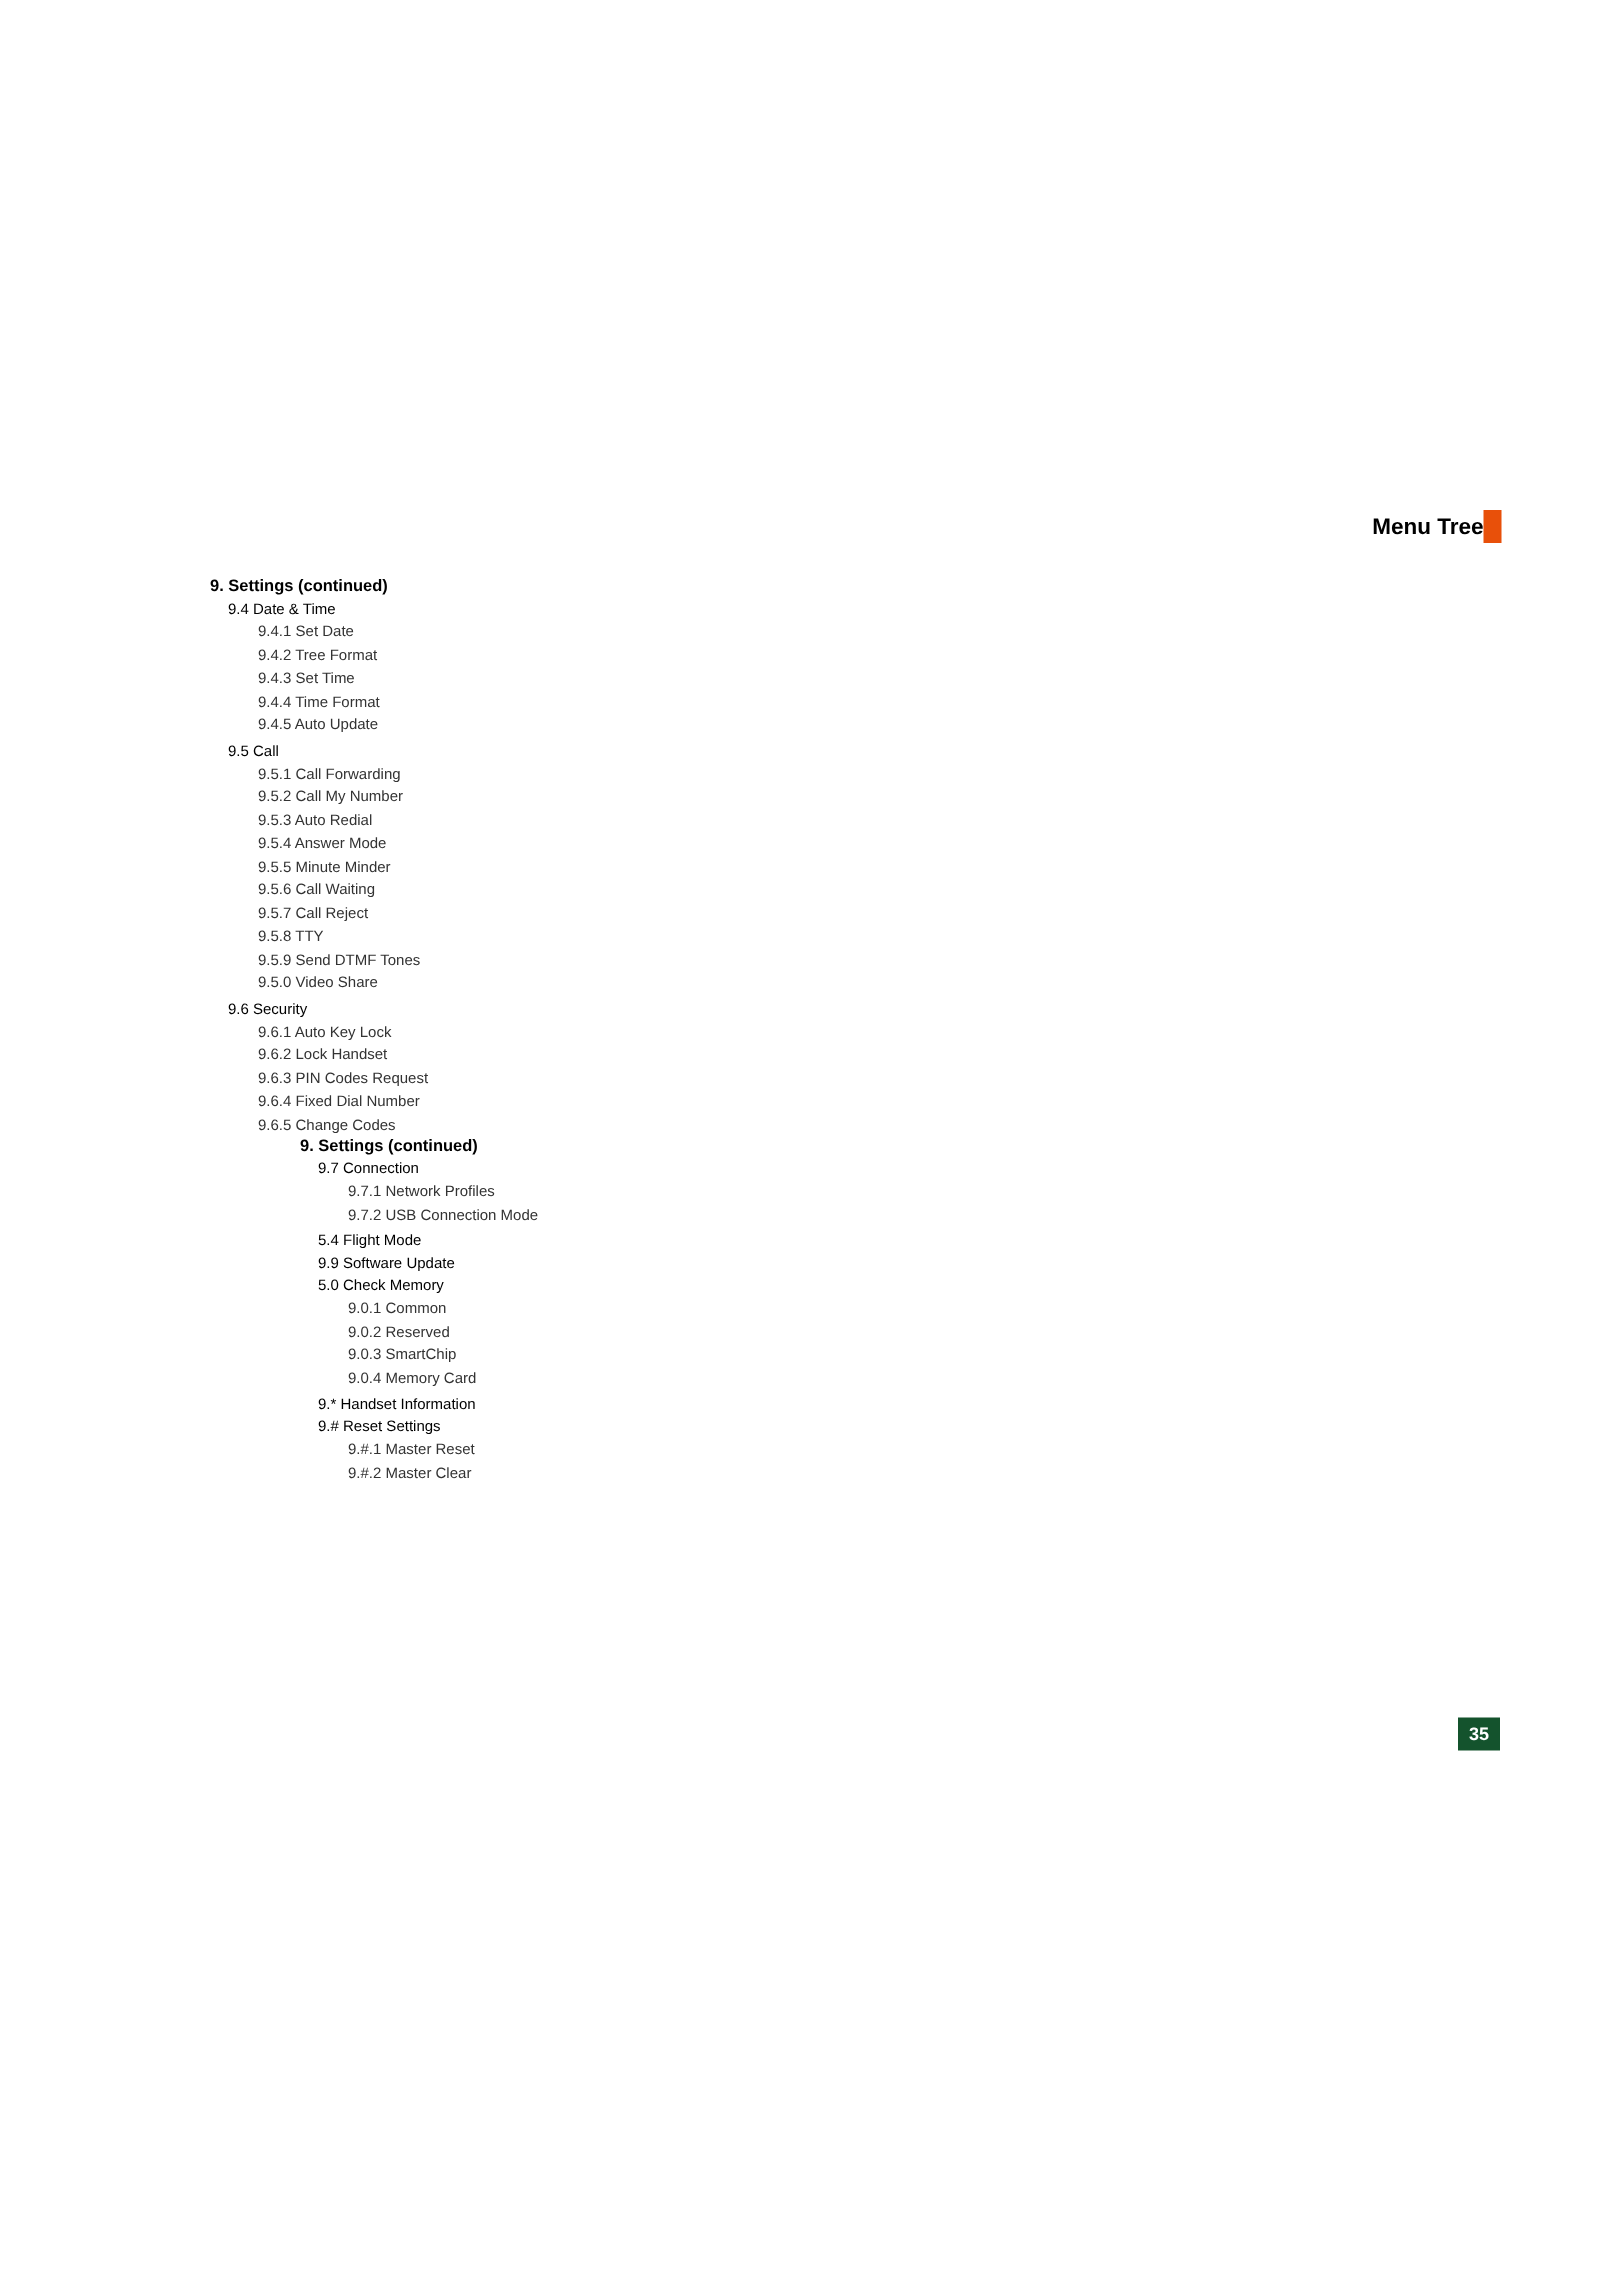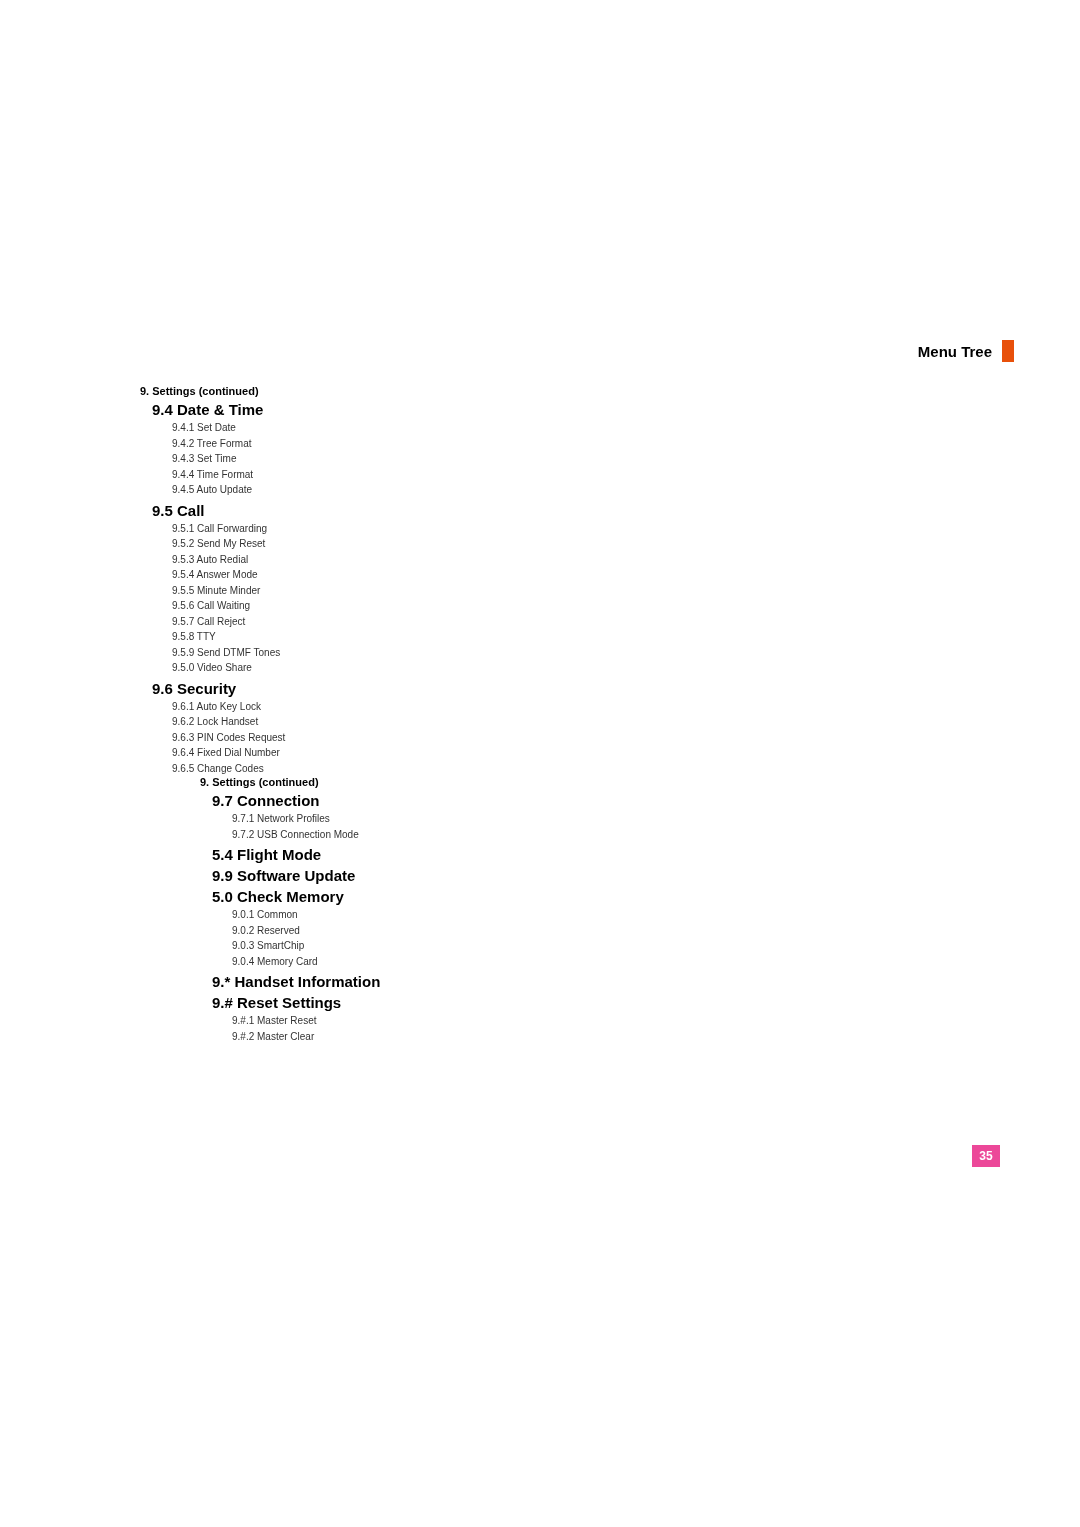--- a/index.html
+++ b/index.html
@@ -21,24 +21,24 @@
       width: 1080px;
       height: 1527px;
       position: relative;
       background: #ffffff;
     }
 
     
     .menu-tree-header {
       position: absolute;
       top: 340px;
-      right: 66px;
+      right: 79px;
       display: flex;
       align-items: center;
-      gap: 10px;
+      gap: 0;
     }
 
     .menu-tree-title {
       font-size: 15px;
       font-weight: bold;
       color: #000000;
     }
 
     .orange-bar {
       width: 12px;
@@ -69,41 +69,41 @@
     }
 
     .section-heading {
       font-size: 11px;
       font-weight: bold;
       color: #000000;
       margin-bottom: 2px;
     }
 
     .subsection-heading {
-      font-size: 15px;
-      font-weight: bold;
+      font-size: 10px;
+      font-weight: normal;
       color: #000000;
       margin-left: 12px;
       margin-bottom: 2px;
       margin-top: 4px;
     }
 
     .item {
       font-size: 10px;
       color: #333333;
       margin-left: 32px;
       line-height: 1.55;
     }
 
     
     .page-number-badge {
       position: absolute;
       bottom: 360px;
       right: 80px;
-      background-color: #ec4899;
+      background-color: #14532d;
       color: #ffffff;
       font-size: 12px;
       font-weight: bold;
       width: 28px;
       height: 22px;
       display: flex;
       align-items: center;
       justify-content: center;
     }
   </style>
@@ -128,21 +128,21 @@
       <div class="item">9.4.1 Set Date</div>
       <div class="item">9.4.2 Tree Format</div>
       <div class="item">9.4.3 Set Time</div>
       <div class="item">9.4.4 Time Format</div>
       <div class="item">9.4.5 Auto Update</div>
 
       <div class="subsection-heading">
         <span>9.5 Call</span>
       </div>
       <div class="item">9.5.1 Call Forwarding</div>
-      <div class="item">9.5.2 Send My Reset</div>
+      <div class="item">9.5.2 Call My Number</div>
       <div class="item">9.5.3 Auto Redial</div>
       <div class="item">9.5.4 Answer Mode</div>
       <div class="item">9.5.5 Minute Minder</div>
       <div class="item">9.5.6 Call Waiting</div>
       <div class="item">9.5.7 Call Reject</div>
       <div class="item">9.5.8 TTY</div>
       <div class="item">9.5.9 Send DTMF Tones</div>
       <div class="item">9.5.0 Video Share</div>
 
       <div class="subsection-heading">

